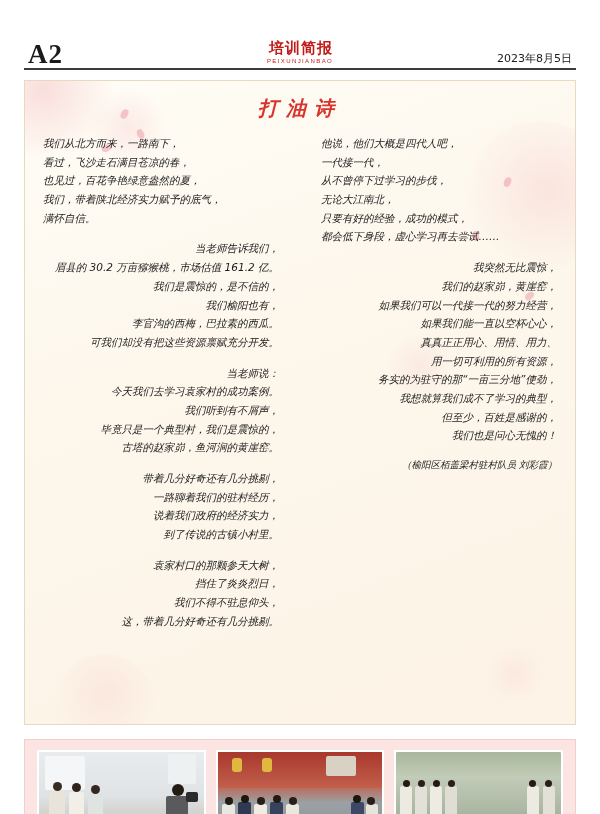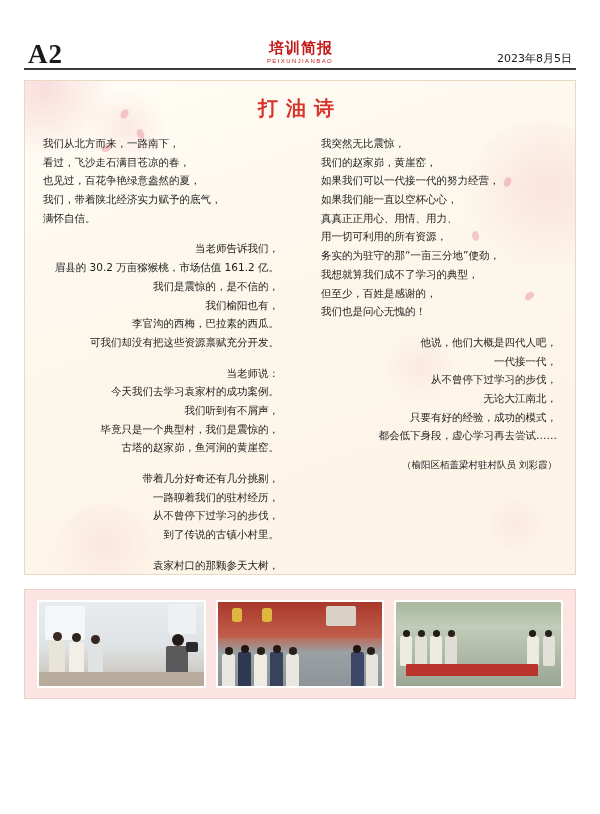--- a/index.html
+++ b/index.html
@@ -68,26 +68,27 @@
     color: #1a1a1a;
     padding-right: 4px;
     padding-bottom: 2px;
     font-family: "DejaVu Sans", sans-serif;
   }
 
   
   .article {
     position: relative;
     margin-top: 10px;
-    height: 495px;
+    height: 645px;
     box-sizing: border-box;
     background: linear-gradient(160deg, #fffdf6 0%, #fdf7ec 40%, #fdf3e6 100%);
     border: 1px solid #e8d9c2;
     padding: 14px 18px 10px 18px;
     overflow: hidden;
+    font-style: italic;
   }
   
   .blossom {
     position: absolute;
     border-radius: 50%;
     pointer-events: none;
   }
   .b1 { width: 120px; height: 120px; left: -30px; top: -40px;
         background: radial-gradient(circle at 40% 40%, rgba(236,150,160,.30), rgba(236,150,160,0) 70%); }
   .b2 { width: 80px; height: 80px; left: 62px; top: 6px;
@@ -227,44 +228,44 @@
 我们榆阳也有，
 李官沟的西梅，巴拉素的西瓜。
 可我们却没有把这些资源禀赋充分开发。</p>
         <p>当老师说：
 今天我们去学习袁家村的成功案例。
 我们听到有不屑声，
 毕竟只是一个典型村，我们是震惊的，
 古塔的赵家峁，鱼河涧的黄崖窑。</p>
         <p>带着几分好奇还有几分挑剔，
 一路聊着我们的驻村经历，
-从不曾停下过学习的步伐，
+说着我们政府的经济实力，
 到了传说的古镇小村里。</p>
         <p>袁家村口的那颗参天大树，
 挡住了炎炎烈日，
 我们不得不驻息仰头，
 这，带着几分好奇还有几分挑剔。</p>
       </div>
       <div class="col">
+        <p>他说，他们大概是四代人吧，
+一代接一代，
+从不曾停下过学习的步伐，
+无论大江南北，
+只要有好的经验，成功的模式，
+都会低下身段，虚心学习再去尝试……</p>
         <p>我突然无比震惊，
 我们的赵家峁，黄崖窑，
 如果我们可以一代接一代的努力经营，
 如果我们能一直以空杯心心，
 真真正正用心、用情、用力、
 用一切可利用的所有资源，
 务实的为驻守的那“一亩三分地”使劲，
 我想就算我们成不了学习的典型，
 但至少，百姓是感谢的，
 我们也是问心无愧的！</p>
-        <p>他说，他们大概是四代人吧，
-一代接一代，
-从不曾停下过学习的步伐，
-无论大江南北，
-只要有好的经验，成功的模式，
-都会低下身段，虚心学习再去尝试……</p>
         <div class="signature">（榆阳区栢盖梁村驻村队员 刘彩霞）</div>
       </div>
     </div>
   </div>
 
   <div class="photo-strip">
 
     <div class="photo">
       <div class="photo-inner p1">
 

